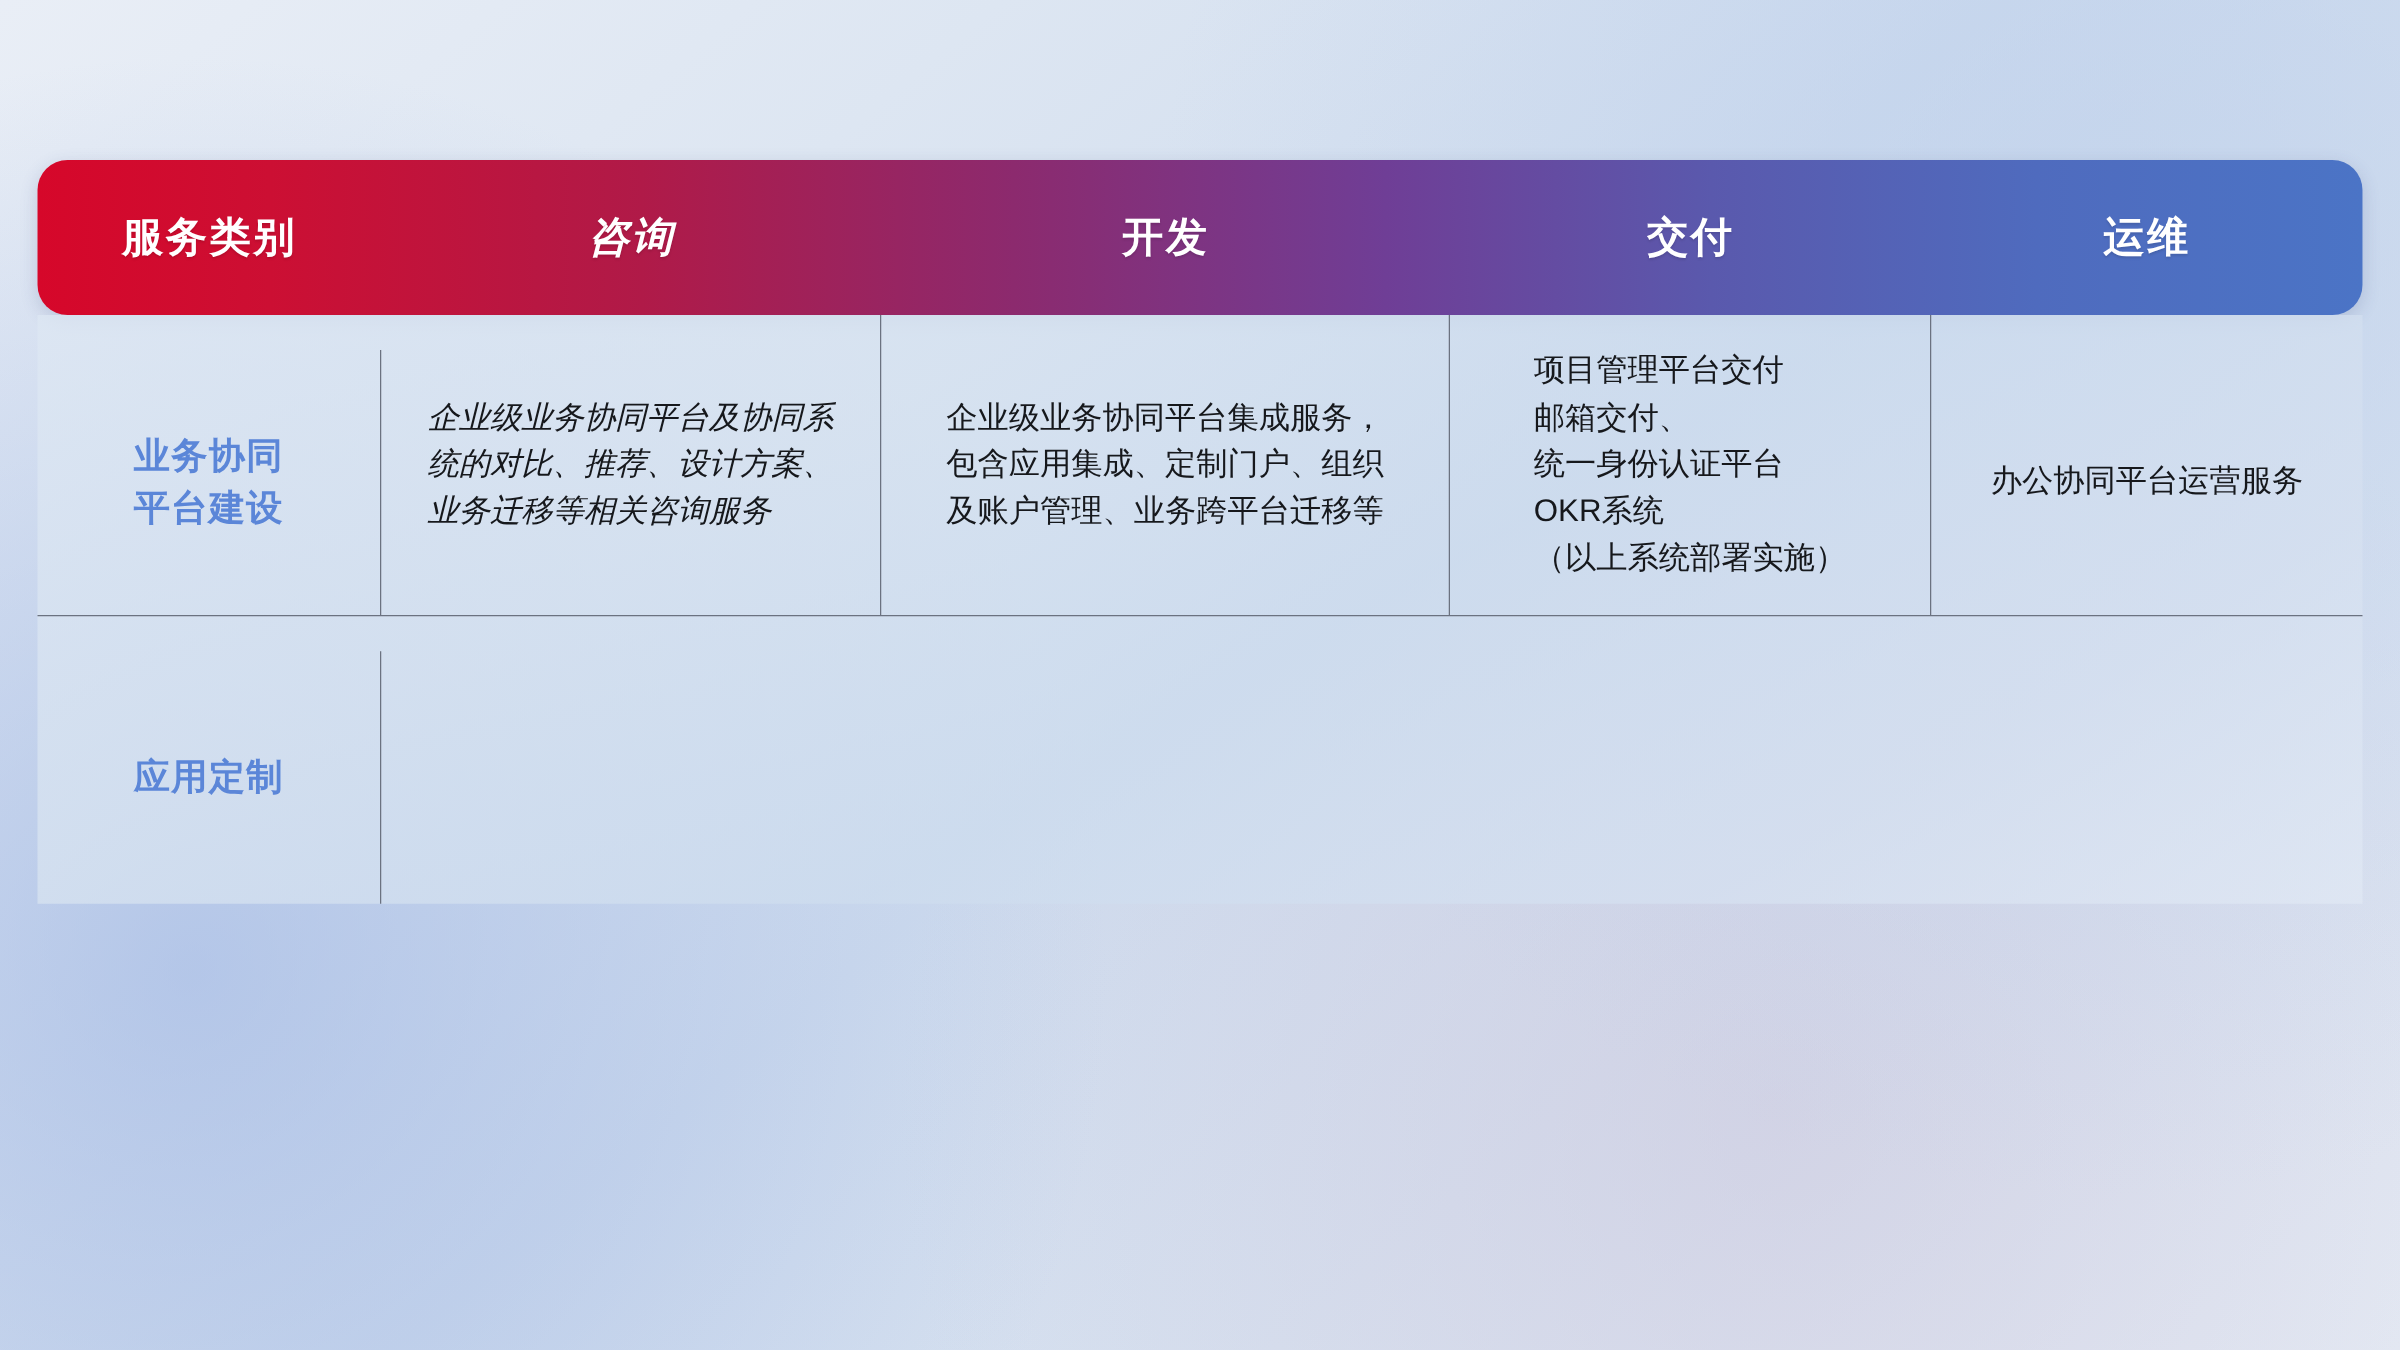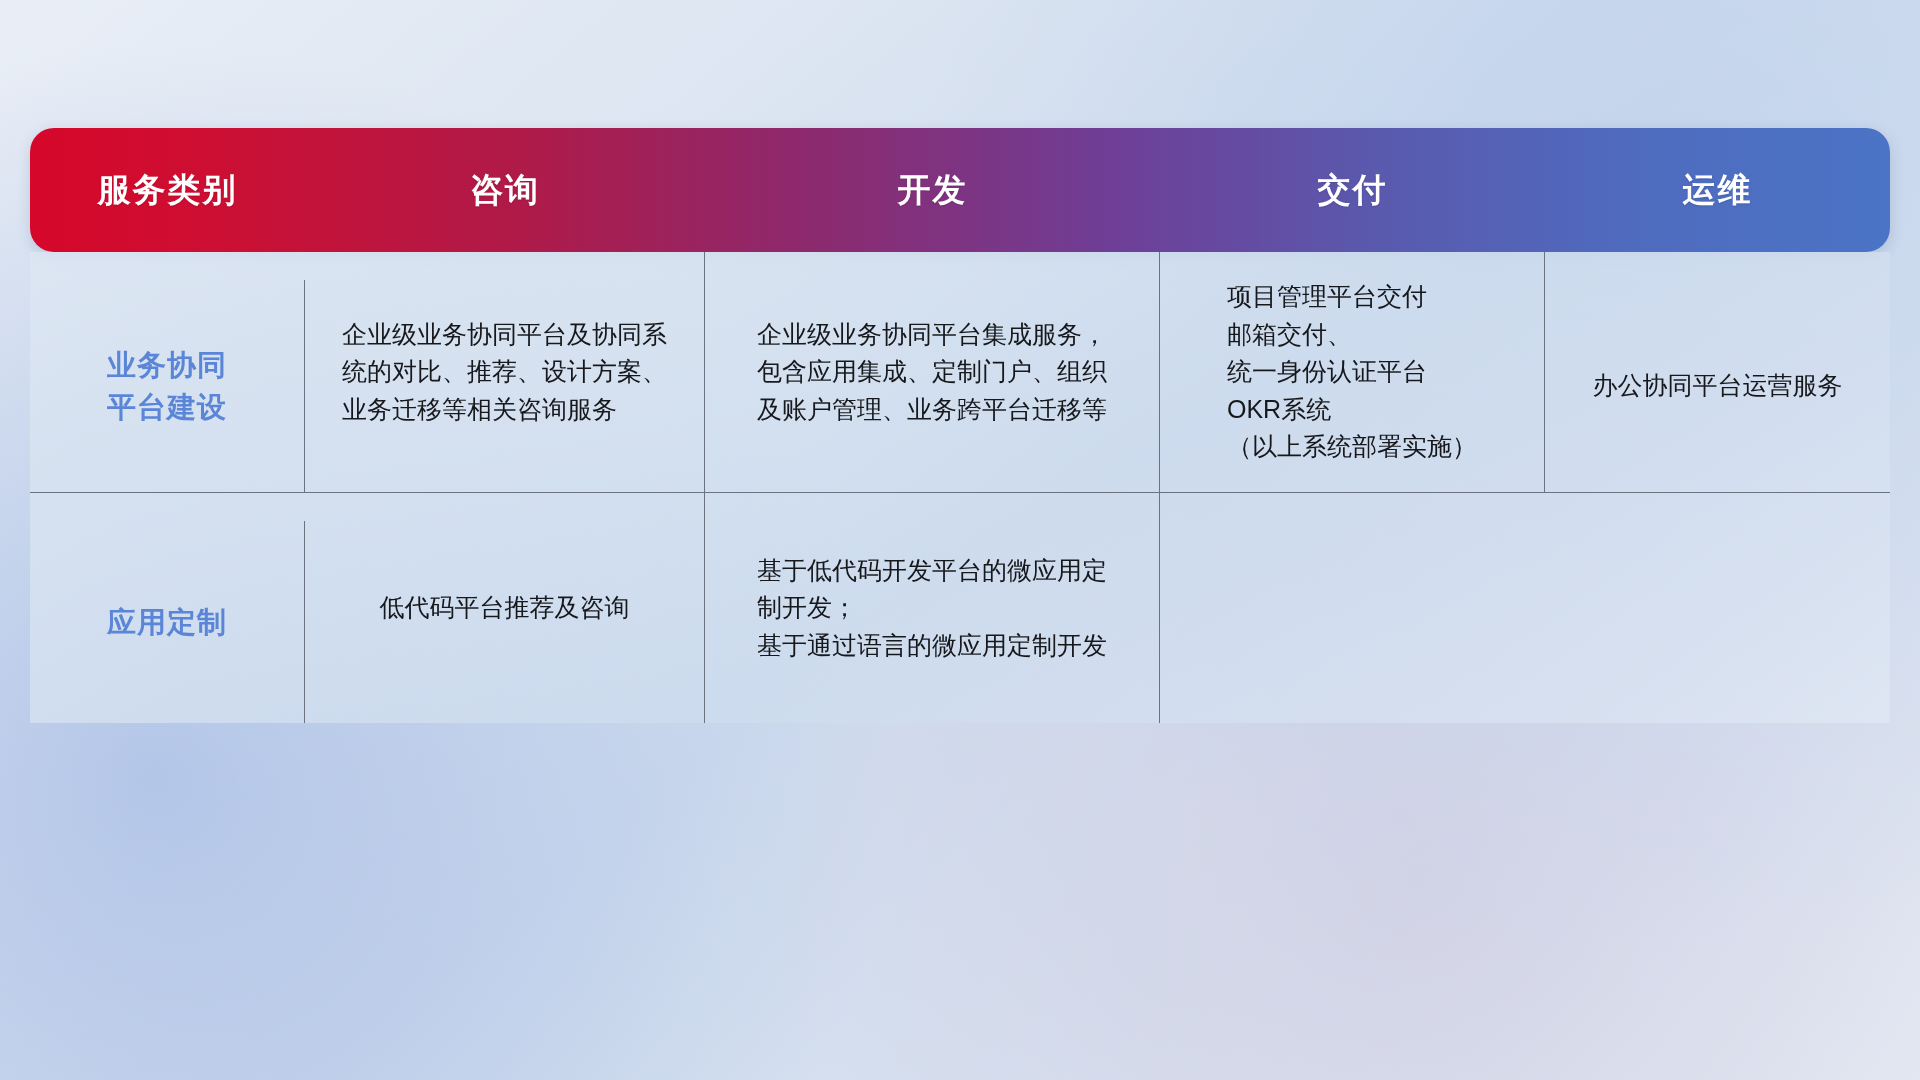--- a/index.html
+++ b/index.html
@@ -104,21 +104,21 @@
   .c1 { width: 400px; }
   .c2 { width: 455px; }
   .c3 { width: 385px; }
   .c4 { width: 345px; }
 
   .row0 { height: 240px; }
   .row1 { height: 190px; }
   .row2 { height: 230px; }
 
   .thead .c0, .tbody .c0 { flex: 0 0 275px; }
-  .thead .c1, .tbody .c1 { flex: 0 0 400px; }
+  .thead .c1, .tbody .c1 { flex: 0 0 400px; font-style: italic; }
   .thead .c2, .tbody .c2 { flex: 0 0 455px; }
   .thead .c3, .tbody .c3 { flex: 0 0 385px; }
   .thead .c4, .tbody .c4 { flex: 1 1 auto; }
 </style>
 </head>
 <body>
 
 <div class="page">
   <div class="table-wrap">
 
@@ -145,22 +145,18 @@
 邮箱交付、
 统一身份认证平台
 OKR系统
 （以上系统部署实施）</div>
         <div class="td c4">办公协同平台运营服务</div>
       </div>
 
 
       <div class="tr row2">
         <div class="td cat c0">应用定制</div>
-        <div class="td c1">低代码平台推荐及咨询</div>
-        <div class="td c2">基于低代码开发平台的微应用定
-制开发；
-基于通过语言的微应用定制开发</div>
         <div class="td c4"></div>
       </div>
 
     </div>
   </div>
 </div>
 
 </body></html>

